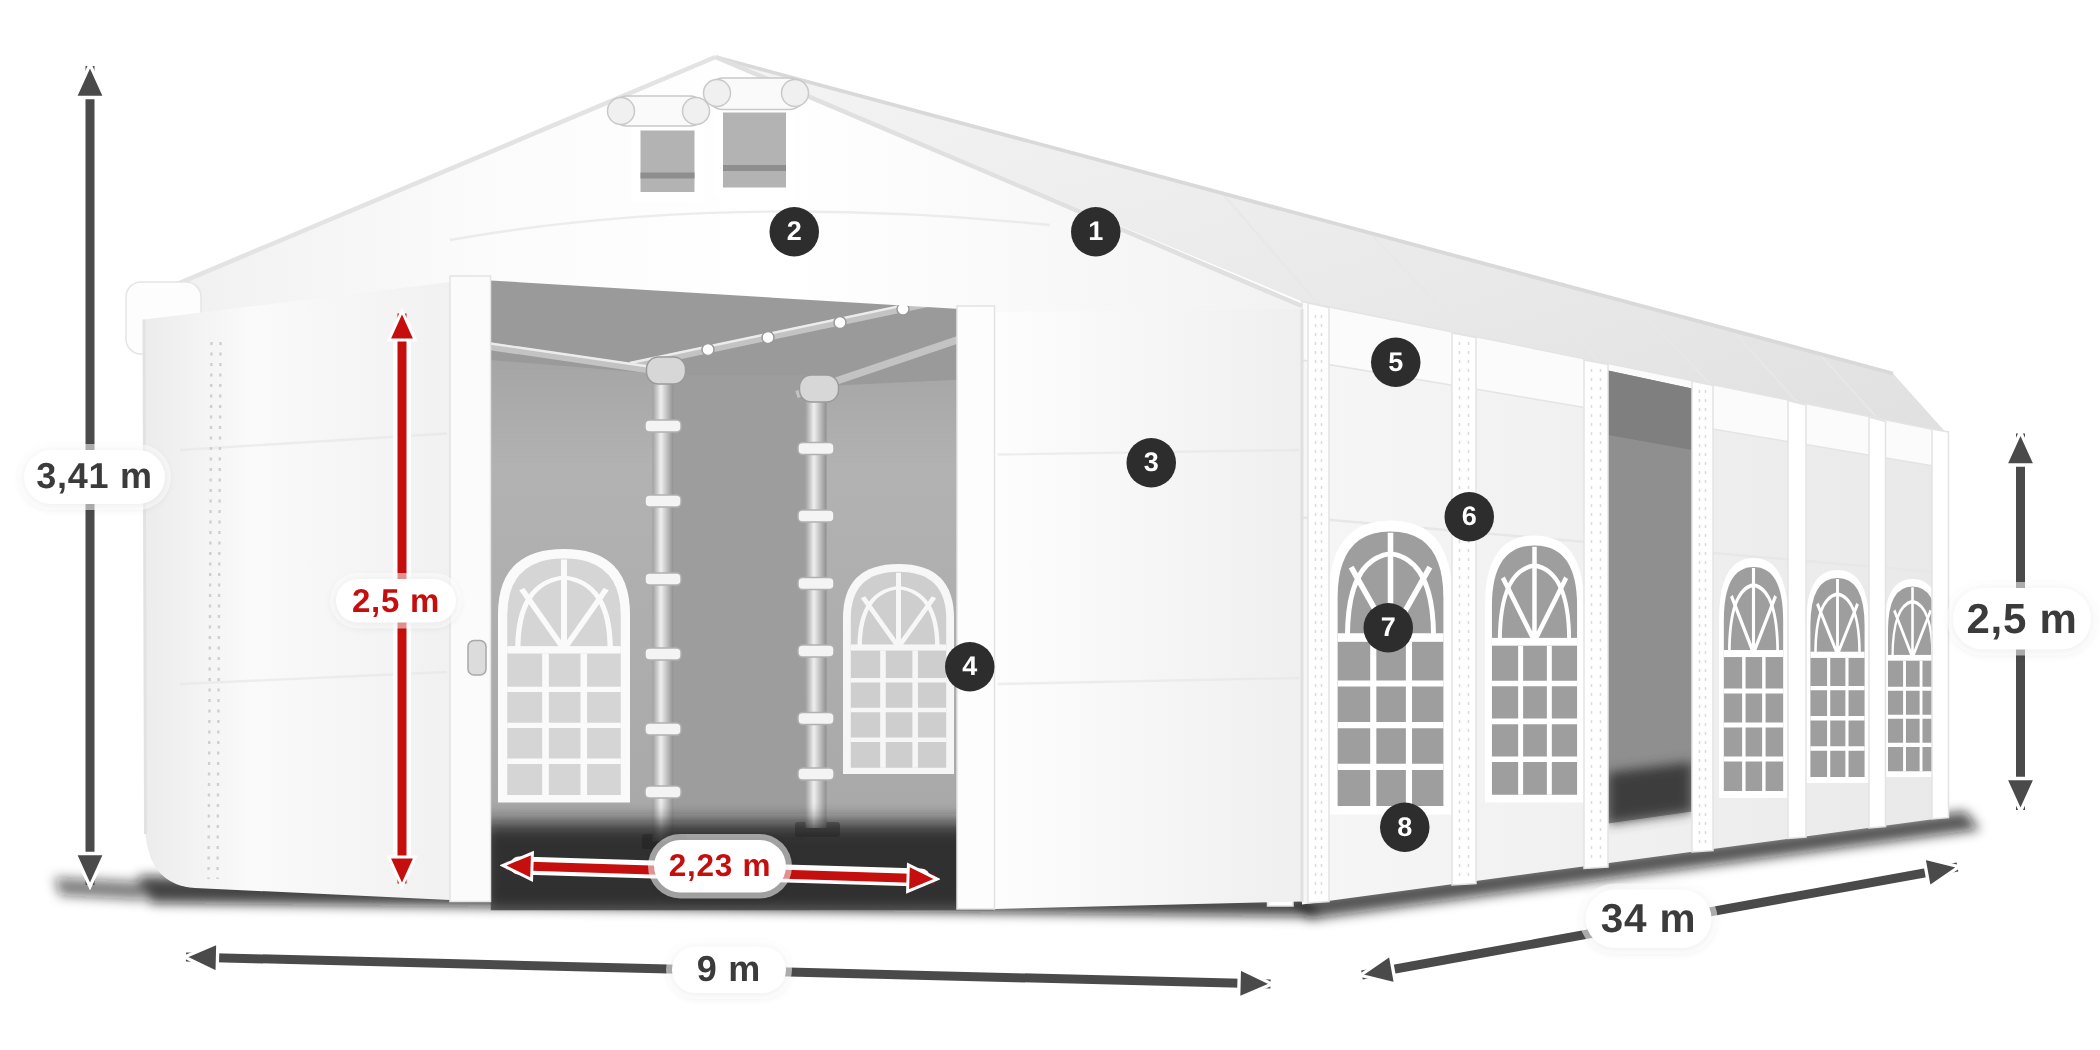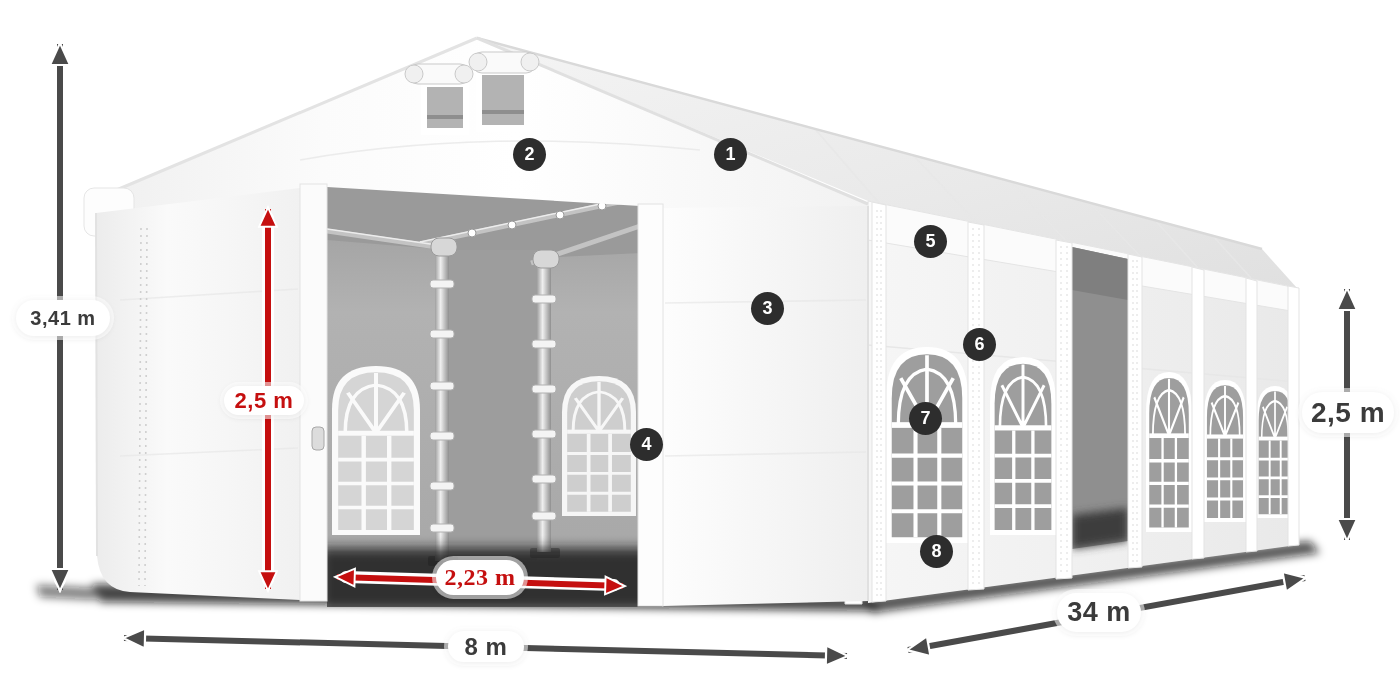--- a/index.html
+++ b/index.html
@@ -261,24 +261,24 @@
   <g>
     <line class="halo" x1="268" y1="218" x2="268" y2="580"></line>
     <line class="ln-red" x1="268" y1="209" x2="268" y2="589" marker-start="url(#headRed)" marker-end="url(#headRed)"></line>
   </g>
   <g>
     <line class="halo" x1="346" y1="577" x2="614" y2="585"></line>
     <line class="ln-red" x1="337" y1="577" x2="623" y2="586" marker-start="url(#headRed)" marker-end="url(#headRed)"></line>
   </g>
 </svg>
 
-<div class="pill" style="left:16px;top:300px;width:94px;height:36px;font-size:20px;">3,41 m</div>
+<div class="pill" style="left:16px;top:300px;width:94px;height:36px;font-size:24px;">3,41 m</div>
 <div class="pill red" style="left:224px;top:386px;width:80px;height:29px;font-size:22px;">2,5 m</div>
-<div class="pill red" style="left:436px;top:560px;width:88px;height:35px;font-size:24px;font-family:Liberation Serif, serif;">2,23 m</div>
-<div class="pill" style="left:448px;top:631px;width:76px;height:31px;font-size:24px;">8 m</div>
+<div class="pill red" style="left:436px;top:560px;width:88px;height:35px;font-size:21px;">2,23 m</div>
+<div class="pill" style="left:448px;top:631px;width:76px;height:31px;font-size:24px;">9 m</div>
 <div class="pill" style="left:1057px;top:593px;width:84px;height:39px;font-size:27px;">34 m</div>
 <div class="pill" style="left:1302px;top:392px;width:92px;height:41px;font-size:28px;">2,5 m</div>
 
 <div class="badge" style="left:714px;top:138px;">1</div>
 <div class="badge" style="left:513px;top:138px;">2</div>
 <div class="badge" style="left:751px;top:292px;">3</div>
 <div class="badge" style="left:630px;top:428px;">4</div>
 <div class="badge" style="left:914px;top:225px;">5</div>
 <div class="badge" style="left:963px;top:328px;">6</div>
 <div class="badge" style="left:909px;top:402px;">7</div>

